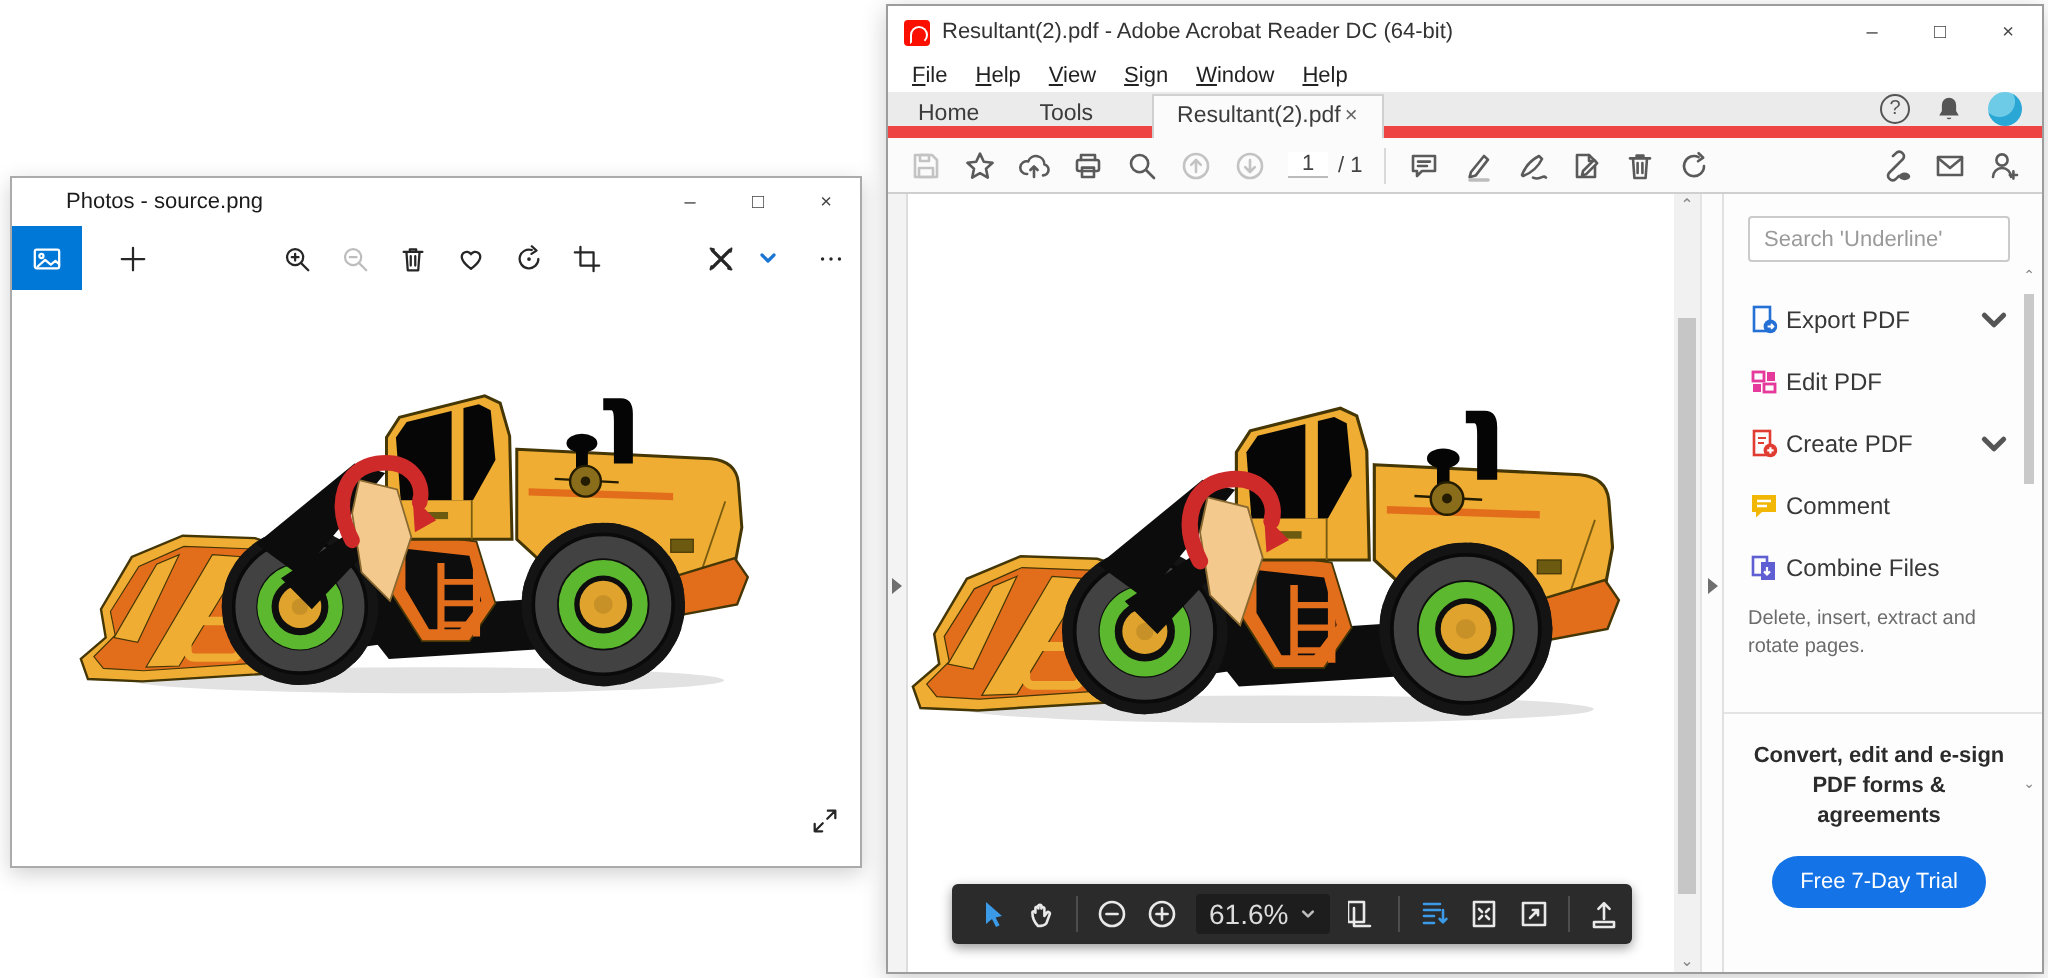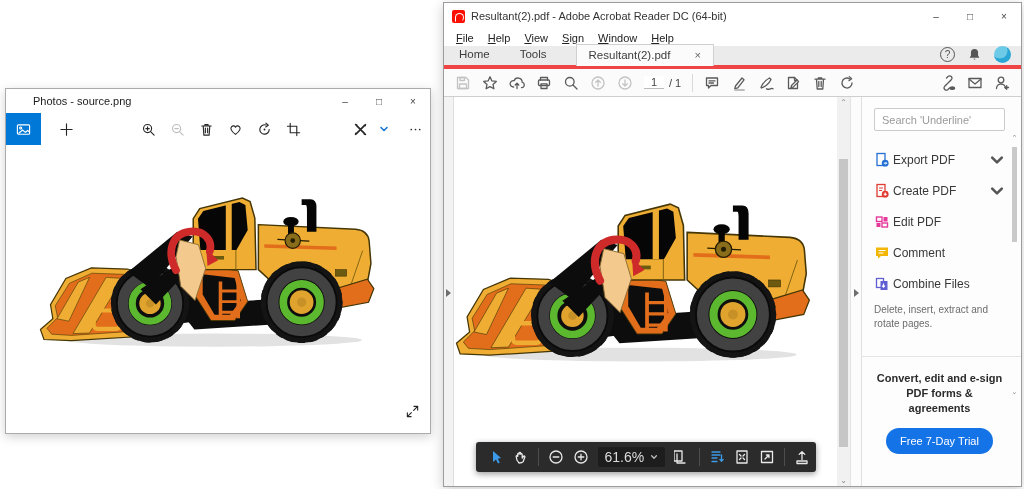--- a/index.html
+++ b/index.html
@@ -30,23 +30,23 @@
 
   
   .acro-win { position:absolute; left:443px; top:2px; width:579px; height:485px; background:#c4b5fd; border:1px solid #9c9c9c; box-shadow:0 3px 12px rgba(0,0,0,.2); display:flex; flex-direction:column; }
   .a-titlebar { height:26px; display:flex; align-items:center; font-size:11px; color:#333; background:#fff; }
   .pdf-logo { width:13px; height:13px; background:#fa0f00; border-radius:2px; margin:0 6px 0 8px; position:relative; flex:none; }
   .pdf-logo::after { content:""; position:absolute; left:3px; top:3px; width:7px; height:7px; border:1.6px solid #fff; border-radius:50% 50% 50% 0; border-bottom-color:transparent; }
   .a-title { flex:1; }
   .a-menubar { height:17px; display:flex; align-items:center; gap:2px; padding-left:6px; font-size:11px; color:#222; background:#fff; }
   .menu-item { padding:0 6px; display:inline-block; }
   .menu-item::first-letter { text-decoration:underline; }
-  .a-tabbar { height:23px; background:#ebebeb; border-bottom:4px solid #ef4444; display:flex; align-items:flex-end; font-size:11.5px; color:#3c3c3c; }
+  .a-tabbar { height:23px; background:#ebebeb; border-bottom:6px solid #ef4444; display:flex; align-items:flex-start; font-size:11.5px; color:#3c3c3c; }
   .tab-plain { padding:0 15px; line-height:22px; }
-  .tab-doc { display:flex; align-items:center; gap:24px; padding:0 12px; line-height:21px; background:#fbfbfb; border:1px solid #d0d0d0; border-bottom:none; margin-left:14px; position:relative; top:1px; }
+  .tab-doc { display:flex; align-items:center; gap:2px; padding:0 12px; line-height:21px; background:#fbfbfb; border:1px solid #d0d0d0; border-bottom:none; margin-left:14px; position:relative; top:1px; }
   .tab-doc .x { color:#666; font-size:11px; }
   .a-tab-right { margin-left:auto; display:flex; align-items:center; gap:12px; padding-right:10px; margin-bottom:2px; }
   .help-circ { width:15px; height:15px; border:1.2px solid #555; border-radius:50%; font-size:10px; color:#555; display:flex; align-items:center; justify-content:center; }
   .avatar { width:17px; height:17px; border-radius:50%; background:radial-gradient(circle at 34% 28%, #6ecbe8 0 45%, #2aa7d4 48%); flex:none; }
   .a-toolbar { height:28px; background:#fbfbfb; border-bottom:1px solid #cfcfcf; display:flex; align-items:center; gap:11px; padding:0 11px; }
   .pagebox { display:flex; align-items:center; gap:5px; font-size:11px; color:#444; }
   .pagebox .cur { width:20px; text-align:center; border-bottom:1px solid #bbb; background:#fff; }
   .tb-right { margin-left:auto; display:flex; align-items:center; gap:11px; }
 
   .a-content { flex:1; display:flex; min-height:0; }
@@ -419,38 +419,38 @@
               <circle cx="11.2" cy="11.2" r="3.4" fill="#2470D4"></circle>
               <path d="M9.8,11.2 H12.4 M11.5,10 L12.7,11.2 L11.5,12.4" stroke="#fff" stroke-width="1" fill="none"></path>
             </svg>
           <span>Export PDF</span>
           <svg class="chev" viewBox="0 0 10 10">
               <path d="M2,3.5 L5,6.5 L8,3.5"></path>
             </svg>
         </div>
         <div class="p-item">
           <svg viewBox="0 0 16 16">
+              <rect x="2.5" y="3" width="5.5" height="4.5" fill="none" stroke="#E5399B" stroke-width="1.4"></rect>
+              <rect x="9.5" y="3" width="4" height="4.5" fill="#E5399B"></rect>
+              <rect x="2.5" y="9" width="4" height="4" fill="#E5399B"></rect>
+              <rect x="8" y="9" width="5.5" height="4" fill="none" stroke="#E5399B" stroke-width="1.4"></rect>
+            </svg>
+          <span>Edit PDF</span>
+        </div>
+        <div class="p-item">
+          <svg viewBox="0 0 16 16">
               <rect x="3" y="1.5" width="8" height="12" fill="none" stroke="#E03C31" stroke-width="1.3"></rect>
               <path d="M5,5 h4 M5,7.5 h3" stroke="#E03C31" stroke-width="1.1"></path>
               <circle cx="11.2" cy="11.2" r="3.4" fill="#E03C31"></circle>
               <path d="M11.2,9.6 V12.8 M9.6,11.2 H12.8" stroke="#fff" stroke-width="1.1"></path>
             </svg>
           <span>Create PDF</span>
           <svg class="chev" viewBox="0 0 10 10">
               <path d="M2,3.5 L5,6.5 L8,3.5"></path>
             </svg>
-        </div>
-        <div class="p-item">
-          <svg viewBox="0 0 16 16">
-              <rect x="2.5" y="3" width="5.5" height="4.5" fill="none" stroke="#E5399B" stroke-width="1.4"></rect>
-              <rect x="9.5" y="3" width="4" height="4.5" fill="#E5399B"></rect>
-              <rect x="2.5" y="9" width="4" height="4" fill="#E5399B"></rect>
-              <rect x="8" y="9" width="5.5" height="4" fill="none" stroke="#E5399B" stroke-width="1.4"></rect>
-            </svg>
-          <span>Edit PDF</span>
         </div>
         <div class="p-item">
           <svg viewBox="0 0 16 16">
               <path d="M2,2.5 H14 V11 H7 L4,13.8 V11 H2 Z" fill="#F2B705"></path>
               <path d="M4.5,5.5 H11.5 M4.5,8 H9.5" stroke="#fff" stroke-width="1.2"></path>
             </svg>
           <span>Comment</span>
         </div>
         <div class="p-item">
           <svg viewBox="0 0 16 16">

